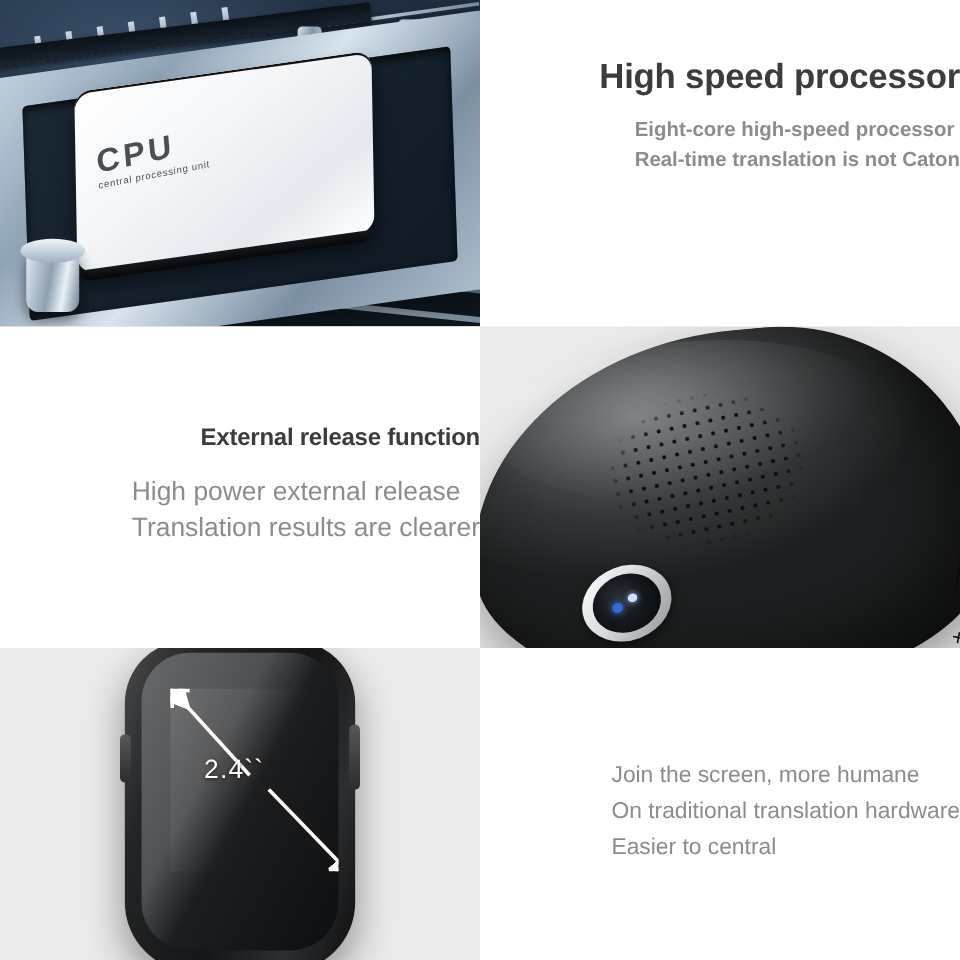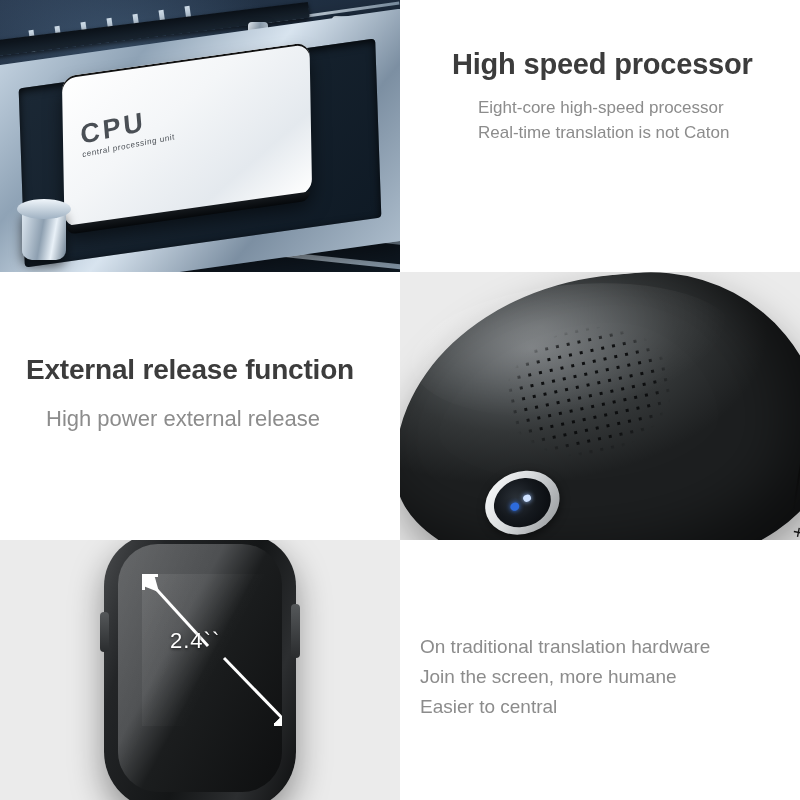--- a/index.html
+++ b/index.html
@@ -8,40 +8,40 @@
     width:800px; height:800px; overflow:hidden;
     background:#ffffff;
     font-family:"Liberation Sans", sans-serif;
   }
   .grid {
     width:800px; height:800px;
     display:grid;
     grid-template-columns:400px 400px;
     grid-template-rows:272px 268px 260px;
   }
-  .cell { position:relative; overflow:hidden; }
+  .cell { position:relative; overflow:hidden;align-items:flex-end; }
 
   
   .text-panel { display:flex; flex-direction:column; justify-content:center; }
   .panel-white { background:#ffffff; }
 
   .heading {
     font-size:29px; font-weight:bold; color:#3c3c3c;
     letter-spacing:-0.2px; line-height:1.15; white-space:nowrap;
   }
   .bodyline {
     font-size:17px; color:#8c8c8c; line-height:25px; white-space:nowrap;
   }
 
   
   .p1 { padding-left:52px; justify-content:flex-start; padding-top:48px; }
-  .p1 .bodywrap { margin-top:14px; padding-left:26px; }
+  .p1 .bodywrap { margin-top:14px; padding-left:26px;font-weight:bold; }
   
   .p3 { padding-left:26px; justify-content:flex-start; padding-top:82px; }
-  .p3 .heading { font-size:28px; }
+  .p3 .heading { font-size:20px; }
   .p3 .bodywrap { margin-top:18px; padding-left:20px; }
   .p3 .bodyline { font-size:22px; line-height:30px; }
   
   .p6 { padding-left:20px; justify-content:flex-start; padding-top:82px; }
   .p6 .bodywrap { margin-top:10px; }
   .p6 .bodyline { font-size:19px; line-height:30px; }
 
   
   .mb {
     background:
@@ -257,20 +257,21 @@
     <div class="bodywrap">
       <div class="bodyline">Eight-core high-speed processor</div>
       <div class="bodyline">Real-time translation is not Caton</div>
     </div>
   </div>
 
   <div class="cell text-panel panel-white p3">
     <div class="heading">External release function</div>
     <div class="bodywrap">
       <div class="bodyline">High power external release</div>
+      <div class="bodyline">Translation results are clearer</div>
     </div>
   </div>
 
   <div class="cell spk-cell">
     <div class="spk-body">
       <div class="spk-sheen"></div>
       <div class="grille"></div>
       <div class="lens-ring">
         <div class="lens-glass">
           <span class="lens-dot a"></span>
@@ -302,19 +303,19 @@
           <line x1="66" y1="72" x2="6" y2="6" stroke="#ffffff" stroke-width="3" marker-end="url(#arrA)"></line>
           <line x1="82" y1="84" x2="142" y2="146" stroke="#ffffff" stroke-width="3" marker-end="url(#arrB)"></line>
         </svg>
         <div class="size-label">2.4``</div>
       </div>
     </div>
   </div>
 
   <div class="cell text-panel panel-white p6">
     <div class="bodywrap">
+      <div class="bodyline">Join the screen, more humane</div>
       <div class="bodyline">On traditional translation hardware</div>
-      <div class="bodyline">Join the screen, more humane</div>
       <div class="bodyline">Easier to central</div>
     </div>
   </div>
 
 </div>
 
 </body></html>

